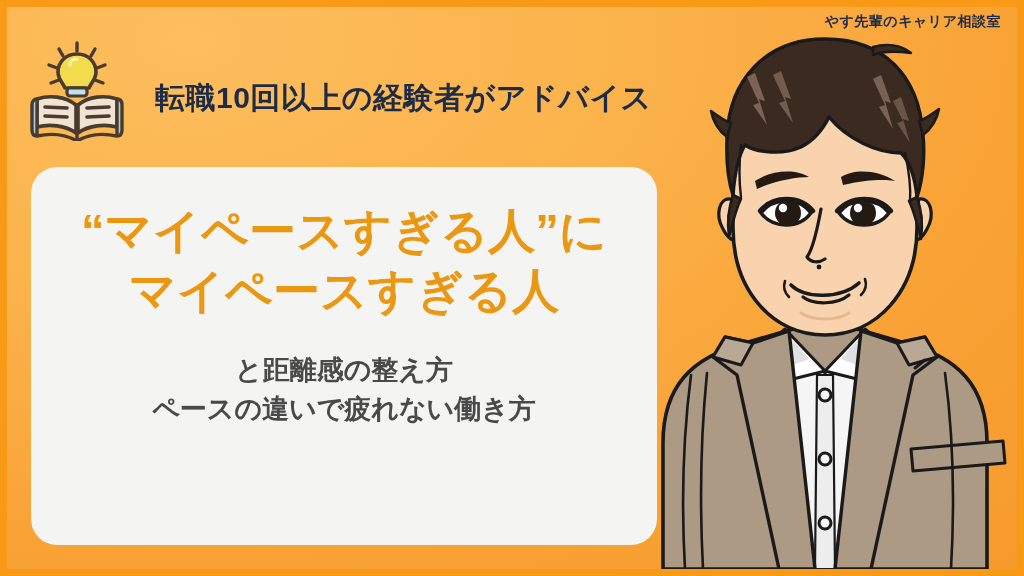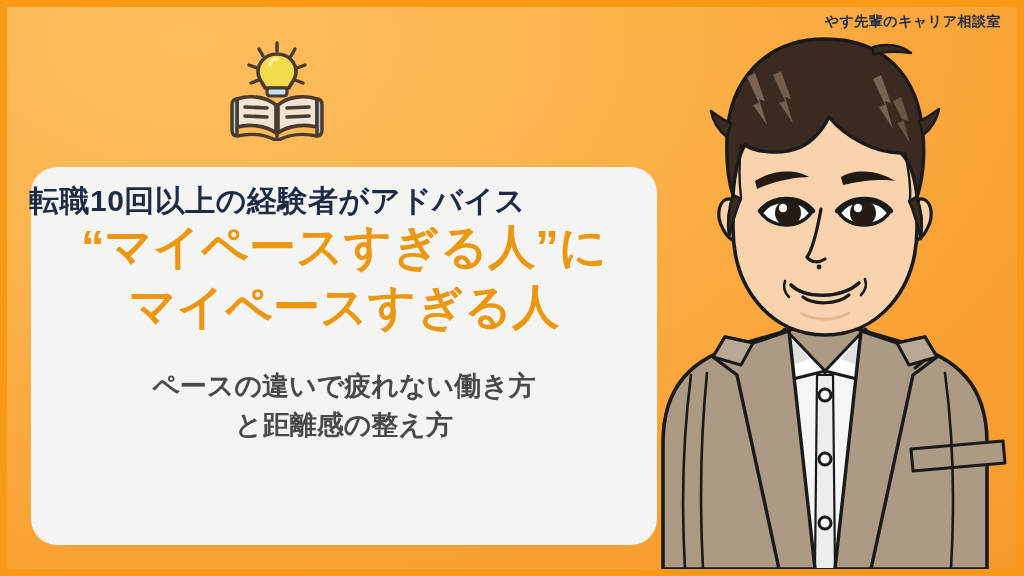--- a/index.html
+++ b/index.html
@@ -43,23 +43,22 @@
     z-index: 6;
   }
 
   
   .badge-row {
     position: absolute;
     left: 22px;
     top: 28px;
     display: flex;
     align-items: center;
-    gap: 20px;
+    gap: 30px;
     z-index: 5;
-    flex-direction: column;
   }
   .book-icon {
     width: 96px;
     height: 106px;
     flex: 0 0 auto;
     display: block;
   }
   .badge-text {
     font-size: 30px;
     font-weight: 800;
@@ -77,21 +76,21 @@
     width: 626px;
     height: 378px;
     background: #F4F4F2;
     border-radius: 26px;
     z-index: 4;
     display: flex;
     flex-direction: column;
     align-items: center;
     justify-content: flex-start;
     box-sizing: border-box;
-    padding: 50px 18px 20px 18px;
+    padding: 34px 18px 20px 18px;
   }
   .headline {
     text-align: center;
     color: #EC9711;
     font-size: 47px;
     font-weight: 800;
     line-height: 1.28;
     letter-spacing: 0px;
     margin: 0;
     white-space: nowrap;
@@ -171,22 +170,22 @@
   <div class="card">
 
     <h1 class="headline">
       <span class="ln">“マイペースすぎる人”に</span>
       <span class="ln">マイペースすぎる人</span>
     </h1>
 
     <div class="sub-divider"></div>
 
     <p class="subtitle">
+      <span class="ln">と距離感の整え方</span>
       <span class="ln">ペースの違いで疲れない働き方</span>
-      <span class="ln">と距離感の整え方</span>
     </p>
   </div>
 
   <div class="character">
     <svg viewBox="0 0 384 556" xmlns="http://www.w3.org/2000/svg">
       <defs>
         <clipPath id="clipFace">
           <path d="M100 140 C100 80 140 40 192 40 C244 40 284 80 284 140
                    L284 215 C284 278 244 322 192 322 C140 322 100 278 100 215 Z"></path>
         </clipPath>

